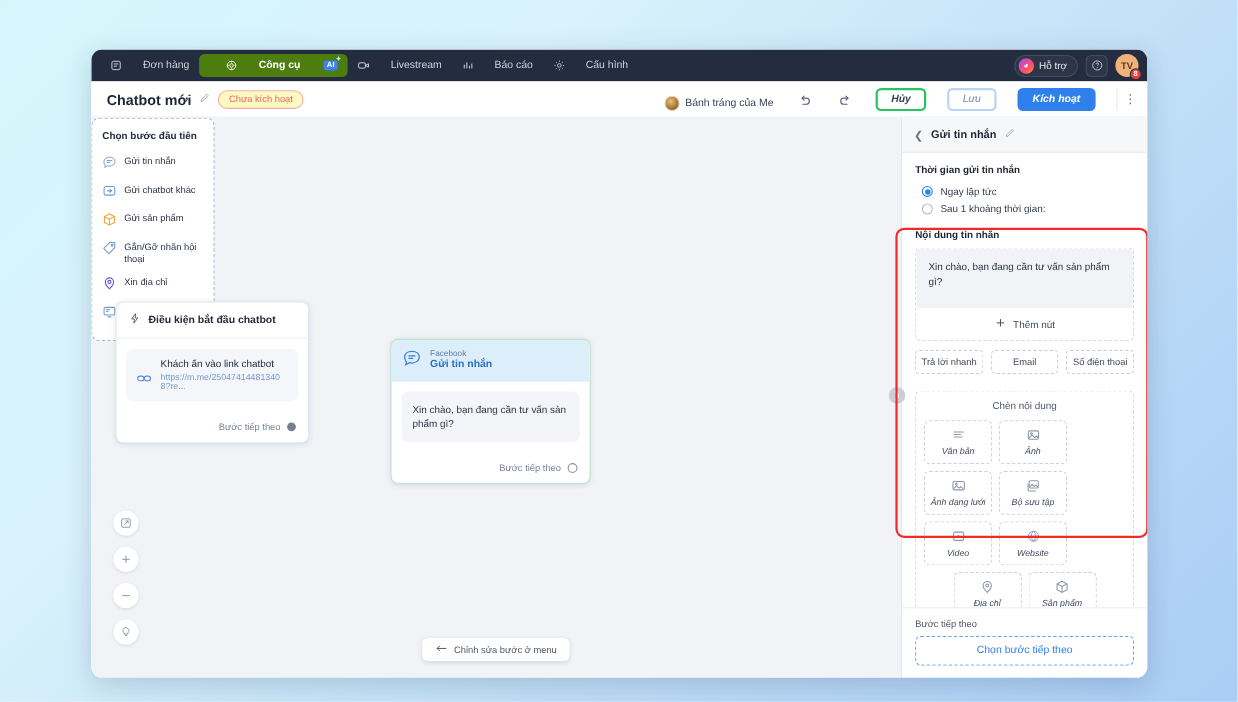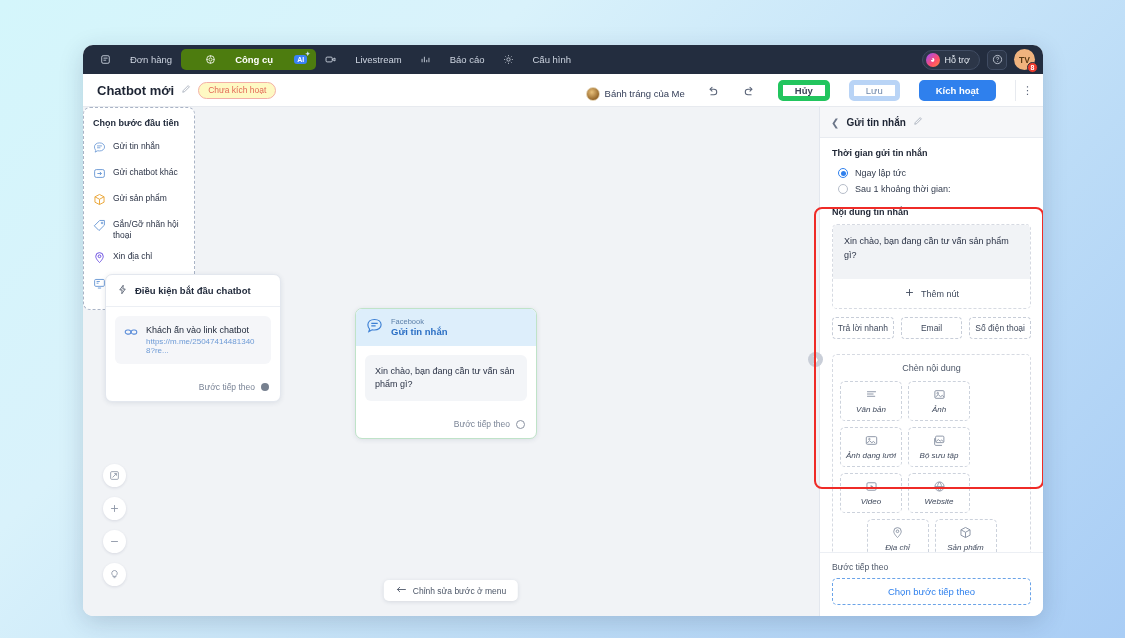--- a/index.html
+++ b/index.html
@@ -97,21 +97,21 @@
     background: radial-gradient(circle at 40% 35%, #e8c07a, #8a5a1e 80%);
     border: 1px solid #e3d2b4;
   }
   .icon-btn-plain {
     width: 18px; height: 18px; display: flex; align-items: center; justify-content: center;
     color: #5a6478; cursor: pointer; background: none; border: none;
   }
   .tb-btn {
     height: 21px; border-radius: 5px; font-size: 9.5px; padding: 0 12px;
     display: flex; align-items: center; justify-content: center; cursor: pointer;
-    border: 5px solid #22c55e; background: #fff; color: #3a4458; font-weight: bold;
+    border: 2px solid #22c55e; background: #fff; color: #3a4458; font-weight: bold; font-style: italic;
   }
   .tb-btn.ghost { border-color: #b9d4f6; color: #6f88ab; font-weight: normal; }
   .tb-btn.primary { background: #2f80ed; border-color: #2f80ed; color: #fff; }
   .kebab { width: 18px; height: 21px; display: flex; align-items: center; justify-content: center;
            color: #5a6478; cursor: pointer; font-size: 11px; border-left: 1px solid #e7eaef; padding-left:6px;}
 
   
   #body-area { position: relative; height: 509px; background: #f0f2f5; }
 
   
@@ -125,21 +125,21 @@
   
   #node-start { left: 22px; top: 167px; width: 176px; border: 1px solid #e3e7ee; }
   .node-head-plain {
     display: flex; align-items: center; gap: 7px;
     padding: 9px 11px; border-bottom: 1px solid #eceff4;
     font-size: 9.5px; font-weight: bold; color: #222b3c;
   }
   .node-body { padding: 9px; }
   .trigger-card {
     background: #f5f6f9; border-radius: 6px; padding: 9px 9px;
-    display: flex; align-items: flex-start; gap: 8px;
+    display: flex; align-items: flex-end; gap: 8px;
   }
   .trigger-ico { color: #5b8dd9; flex: 0 0 auto; }
   .trigger-title { font-size: 9px; color: #222b3c; margin-bottom: 2px; }
   .trigger-link { font-size: 8px; color: #6e9bd6; word-break: break-all; }
   .next-row {
     display: flex; align-items: center; justify-content: flex-end;
     gap: 6px; padding: 9px 11px 9px 11px; font-size: 8.5px; color: #7a8496;
   }
   .dot-handle { width: 8px; height: 8px; border-radius: 50%; background: #77808f; }
   .dot-handle.open { background: #fff; border: 1.5px solid #8b93a2; width: 9px; height: 9px; }

